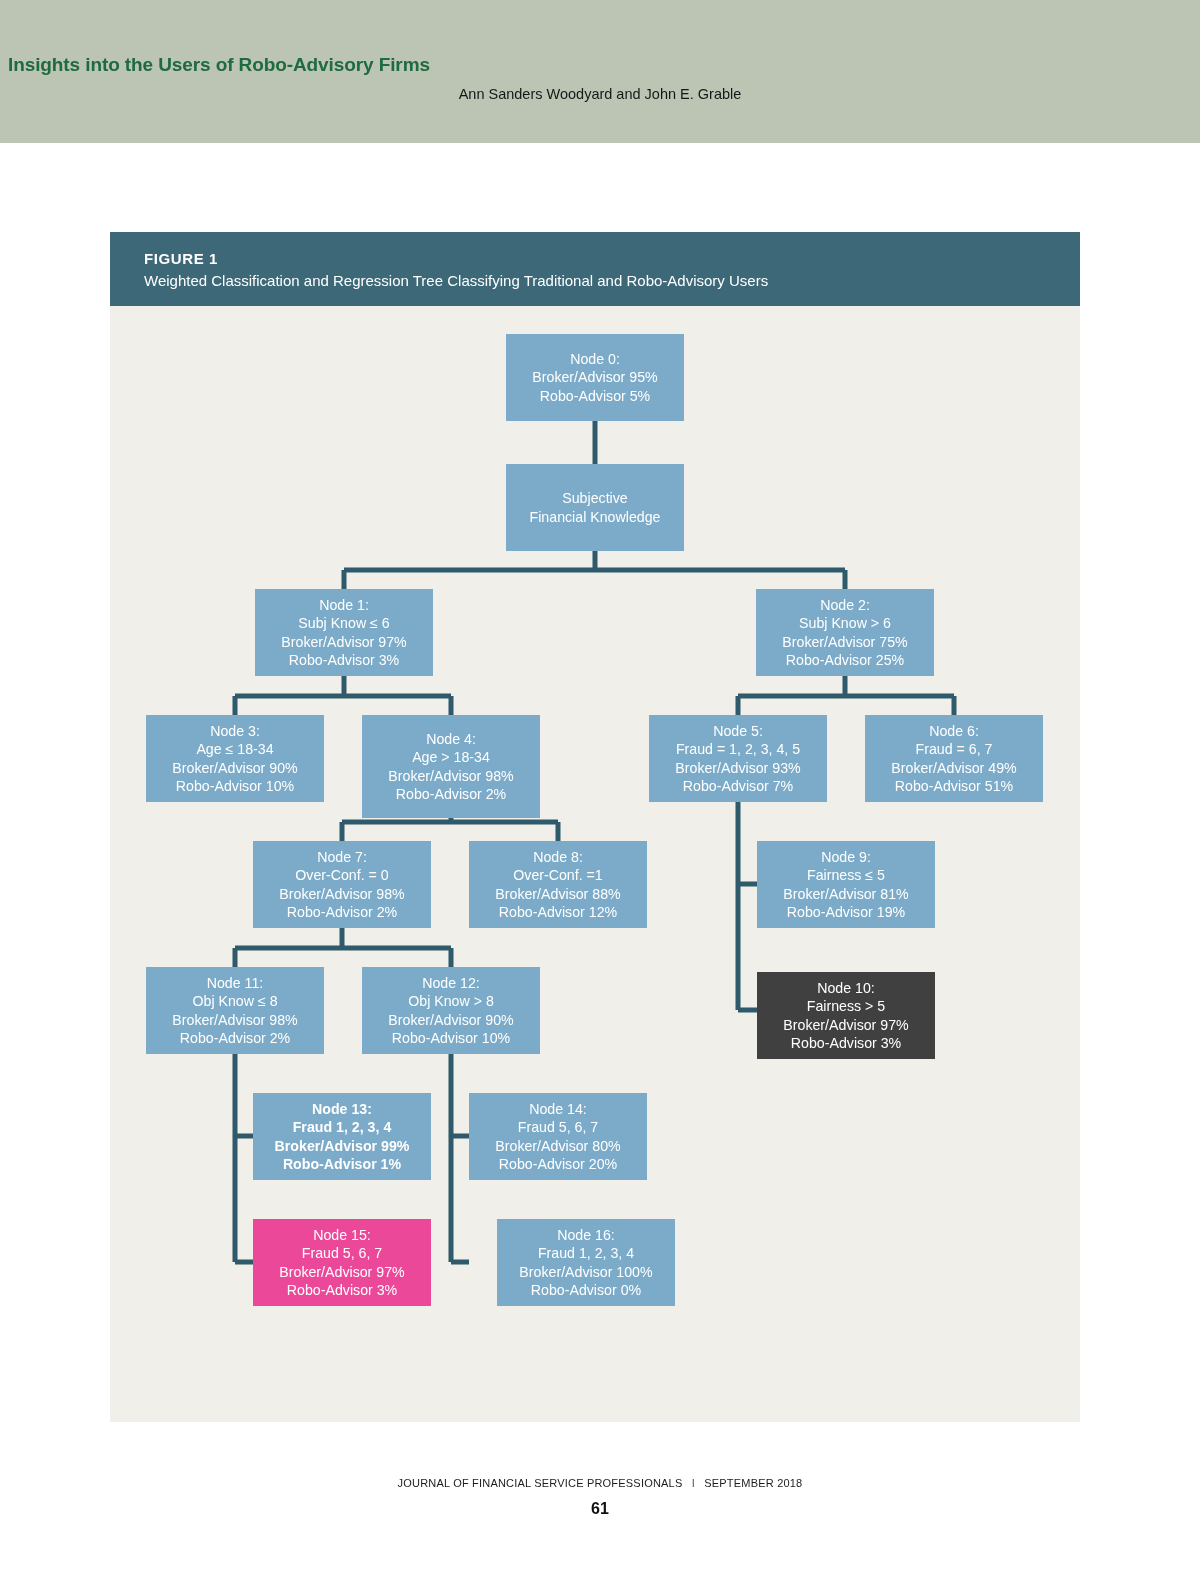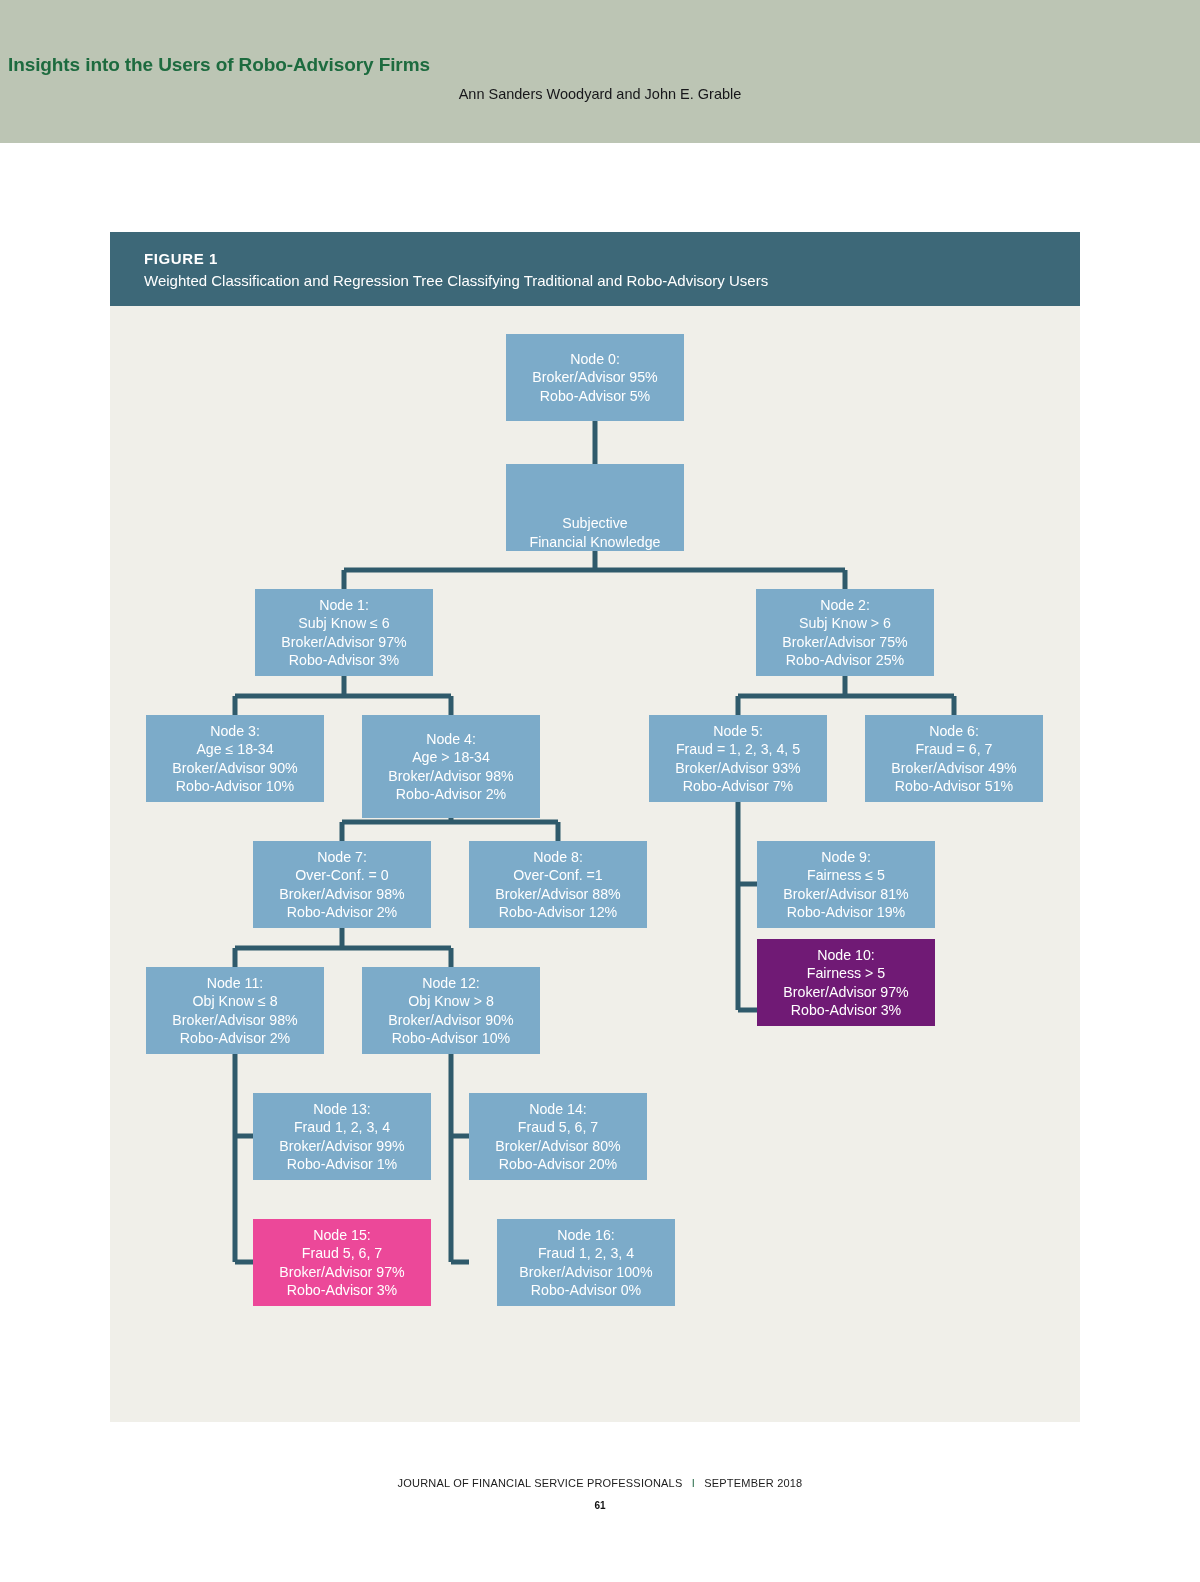--- a/index.html
+++ b/index.html
@@ -73,21 +73,21 @@
   
   .footer-line{
     position:absolute;left:0;top:1477px;width:1200px;
     text-align:center;
     font-size:11px;color:#1c1c1c;letter-spacing:0.2px;
   }
   .footer-sep{color:#2a6b4a;padding:0 6px;}
   .footer-page{
     position:absolute;left:0;top:1500px;width:1200px;
     text-align:center;
-    font-size:10px;font-weight:bold;color:#111111;
+    font-size:16px;font-weight:bold;color:#111111;
   }
 </style>
 </head>
 <body>
 
 <div class="banner">
   <div class="banner-title">Insights into the Users of Robo-Advisory Firms</div>
   <div class="banner-authors">Ann Sanders Woodyard  and John E. Grable</div>
 </div>
 
@@ -121,21 +121,21 @@
         <path d="M341,748 L341,830 M341,830 L359,830 M341,830 L341,956 M341,956 L359,956"></path>
       </g>
     </svg>
 
     <div id="node-layer">
         <div class="node" style="left: 396px; top: 28px; width: 178px; height: 87px; background: rgb(124, 171, 201);">
           <div class="node-lines">Node 0:
 Broker/Advisor 95%
 Robo-Advisor 5%</div>
         </div>
-        <div class="node" style="left: 396px; top: 158px; width: 178px; height: 87px; background: rgb(124, 171, 201); align-items: flex-end;">
+        <div class="node" style="left: 396px; top: 158px; width: 178px; height: 87px; background: rgb(124, 171, 201);">
           <div class="node-lines">Subjective
 Financial Knowledge</div>
         </div>
         <div class="node" style="left: 145px; top: 283px; width: 178px; height: 87px; background: rgb(124, 171, 201);">
           <div class="node-lines">Node 1:
 Subj Know ≤ 6
 Broker/Advisor 97%
 Robo-Advisor 3%</div>
         </div>
         <div class="node" style="left: 646px; top: 283px; width: 178px; height: 87px; background: rgb(124, 171, 201);">
@@ -191,27 +191,27 @@
 Obj Know ≤ 8
 Broker/Advisor 98%
 Robo-Advisor 2%</div>
         </div>
         <div class="node" style="left: 252px; top: 661px; width: 178px; height: 87px; background: rgb(124, 171, 201);">
           <div class="node-lines">Node 12:
 Obj Know &gt; 8
 Broker/Advisor 90%
 Robo-Advisor 10%</div>
         </div>
-        <div class="node" style="left: 647px; top: 633px; width: 178px; height: 87px; background: #701a75;">
+        <div class="node" style="left: 647px; top: 666px; width: 178px; height: 87px; background: #404040;">
           <div class="node-lines">Node 10:
 Fairness &gt; 5
 Broker/Advisor 97%
 Robo-Advisor 3%</div>
         </div>
-        <div class="node" style="left: 143px; top: 787px; width: 178px; height: 87px; background: rgb(124, 171, 201);">
+        <div class="node" style="left: 143px; top: 787px; width: 178px; height: 87px; background: rgb(124, 171, 201); font-weight: bold;">
           <div class="node-lines">Node 13:
 Fraud 1, 2, 3, 4
 Broker/Advisor 99%
 Robo-Advisor 1%</div>
         </div>
         <div class="node" style="left: 359px; top: 787px; width: 178px; height: 87px; background: rgb(124, 171, 201);">
           <div class="node-lines">Node 14:
 Fraud 5, 6, 7
 Broker/Advisor 80%
 Robo-Advisor 20%</div>

